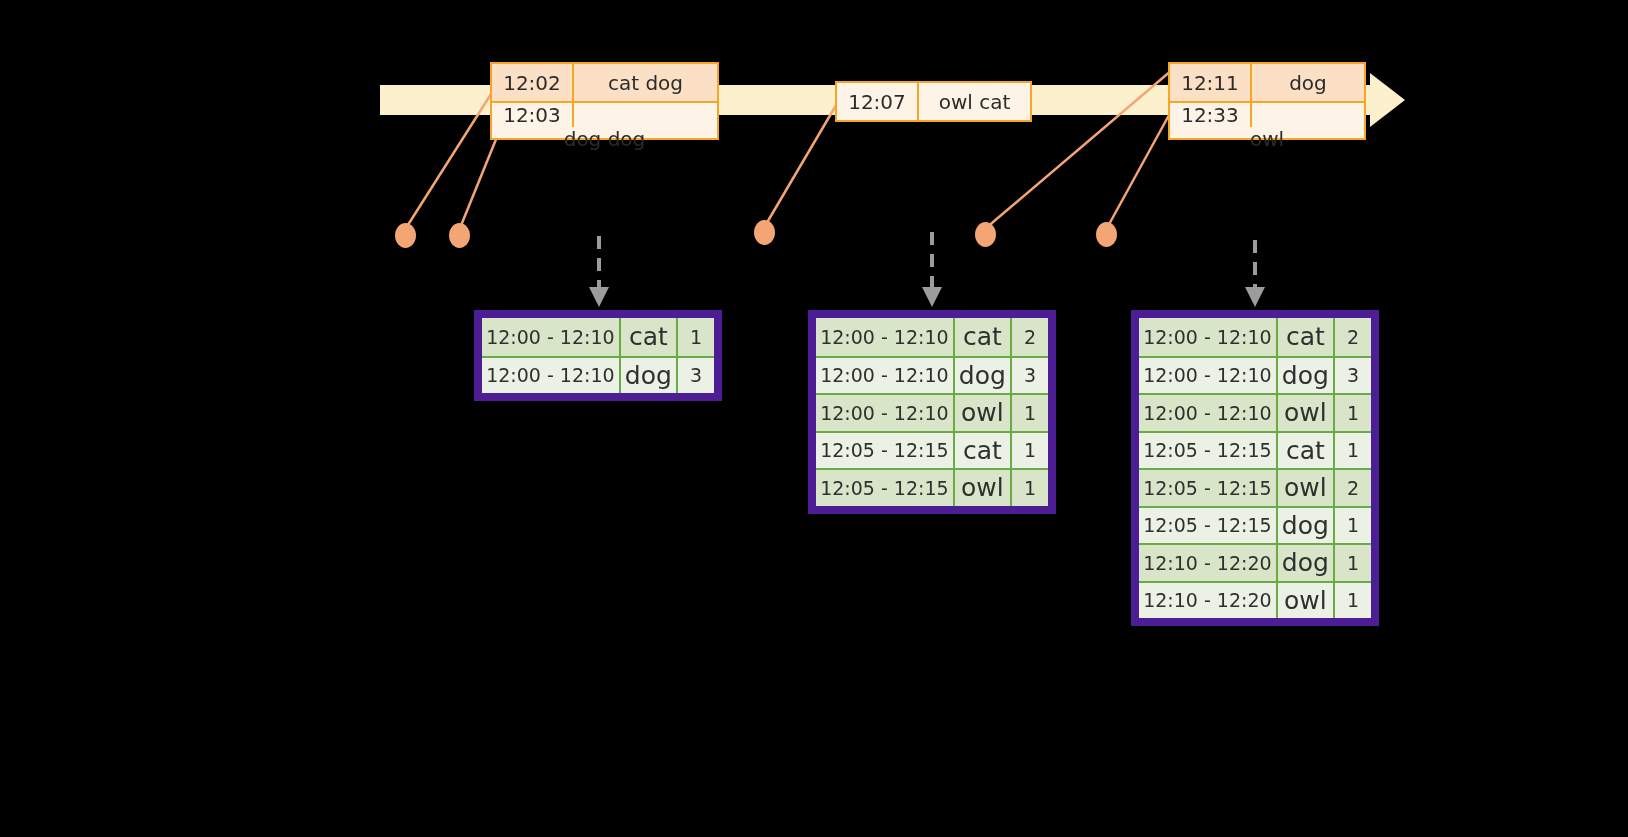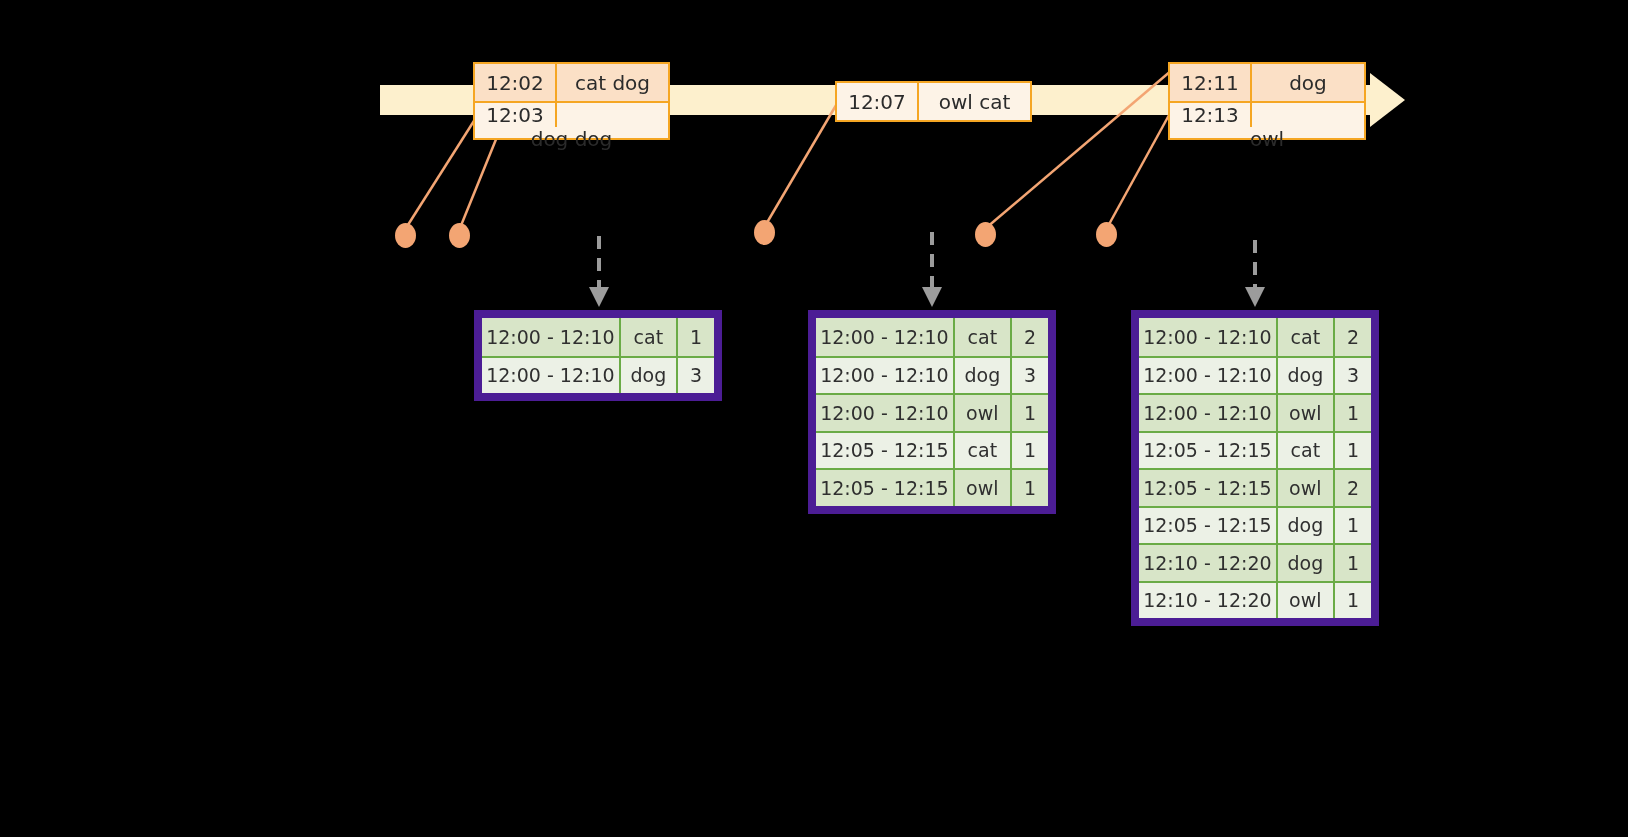--- a/index.html
+++ b/index.html
@@ -39,21 +39,21 @@
     width:82px;display:flex;align-items:center;justify-content:center;
     font-size:20px;color:#2b2b2b;border-right:2px solid #f5a623;
     box-sizing:border-box;
   }
   .evt-words{
     flex:1;display:flex;align-items:center;justify-content:center;
     font-size:20px;color:#2b2b2b;padding:0 14px;box-sizing:border-box;
     white-space:nowrap;
   }
 
-  #evt-a{left:473px;top:62px;width:197px;}
+  #evt-a{left:490px;top:62px;width:229px;}
   #evt-b{left:835px;top:81px;width:197px;justify-content:flex-end;}
   #evt-c{left:1168px;top:62px;width:198px;}
 
   
   .dot{
     position:absolute;width:21px;height:25px;border-radius:50%;
     background:#f3a573;
   }
   svg.leaders{position:absolute;left:0;top:0;width:1628px;height:837px;
     pointer-events:none;}
@@ -69,21 +69,21 @@
   .grow.shade{background:#d8e5c8;}
   .grow.light{background:#ecf1e6;}
   .grow + .grow{border-top:2px solid #6aab46;}
   .gwin{
     display:flex;align-items:center;justify-content:center;
     font-size:19px;color:#2f2f2f;border-right:2px solid #6aab46;
     box-sizing:border-box;white-space:nowrap;
   }
   .gkey{
     width:60px;display:flex;align-items:center;justify-content:center;
-    font-size:19px;color:#2f2f2f;border-right:2px solid #6aab46;
+    font-size:25px;color:#2f2f2f;border-right:2px solid #6aab46;
     box-sizing:border-box;
   }
   .gcnt{
     width:38px;display:flex;align-items:center;justify-content:center;
     font-size:19px;color:#2f2f2f;box-sizing:border-box;
   }
 
   #tbl-1{left:474px;top:310px;width:248px;}
   #tbl-1 .gwin{width:146px;}
   #tbl-2{left:808px;top:310px;width:248px;}
@@ -142,21 +142,21 @@
       <div class="evt-words">owl cat</div>
     </div>
   </div>
 
   <div class="evt" id="evt-c">
     <div class="evt-row shade">
       <div class="evt-time">12:11</div>
       <div class="evt-words">dog</div>
     </div>
     <div class="evt-row light">
-      <div class="evt-time">12:13</div>
+      <div class="evt-time">12:33</div>
       <div class="evt-words">owl</div>
     </div>
   </div>
 
   <div class="gtable" id="tbl-1">
       <div class="grow shade">
         <div class="gwin">12:00 - 12:10</div>
         <div class="gkey">cat</div>
         <div class="gcnt">1</div>
       </div>

